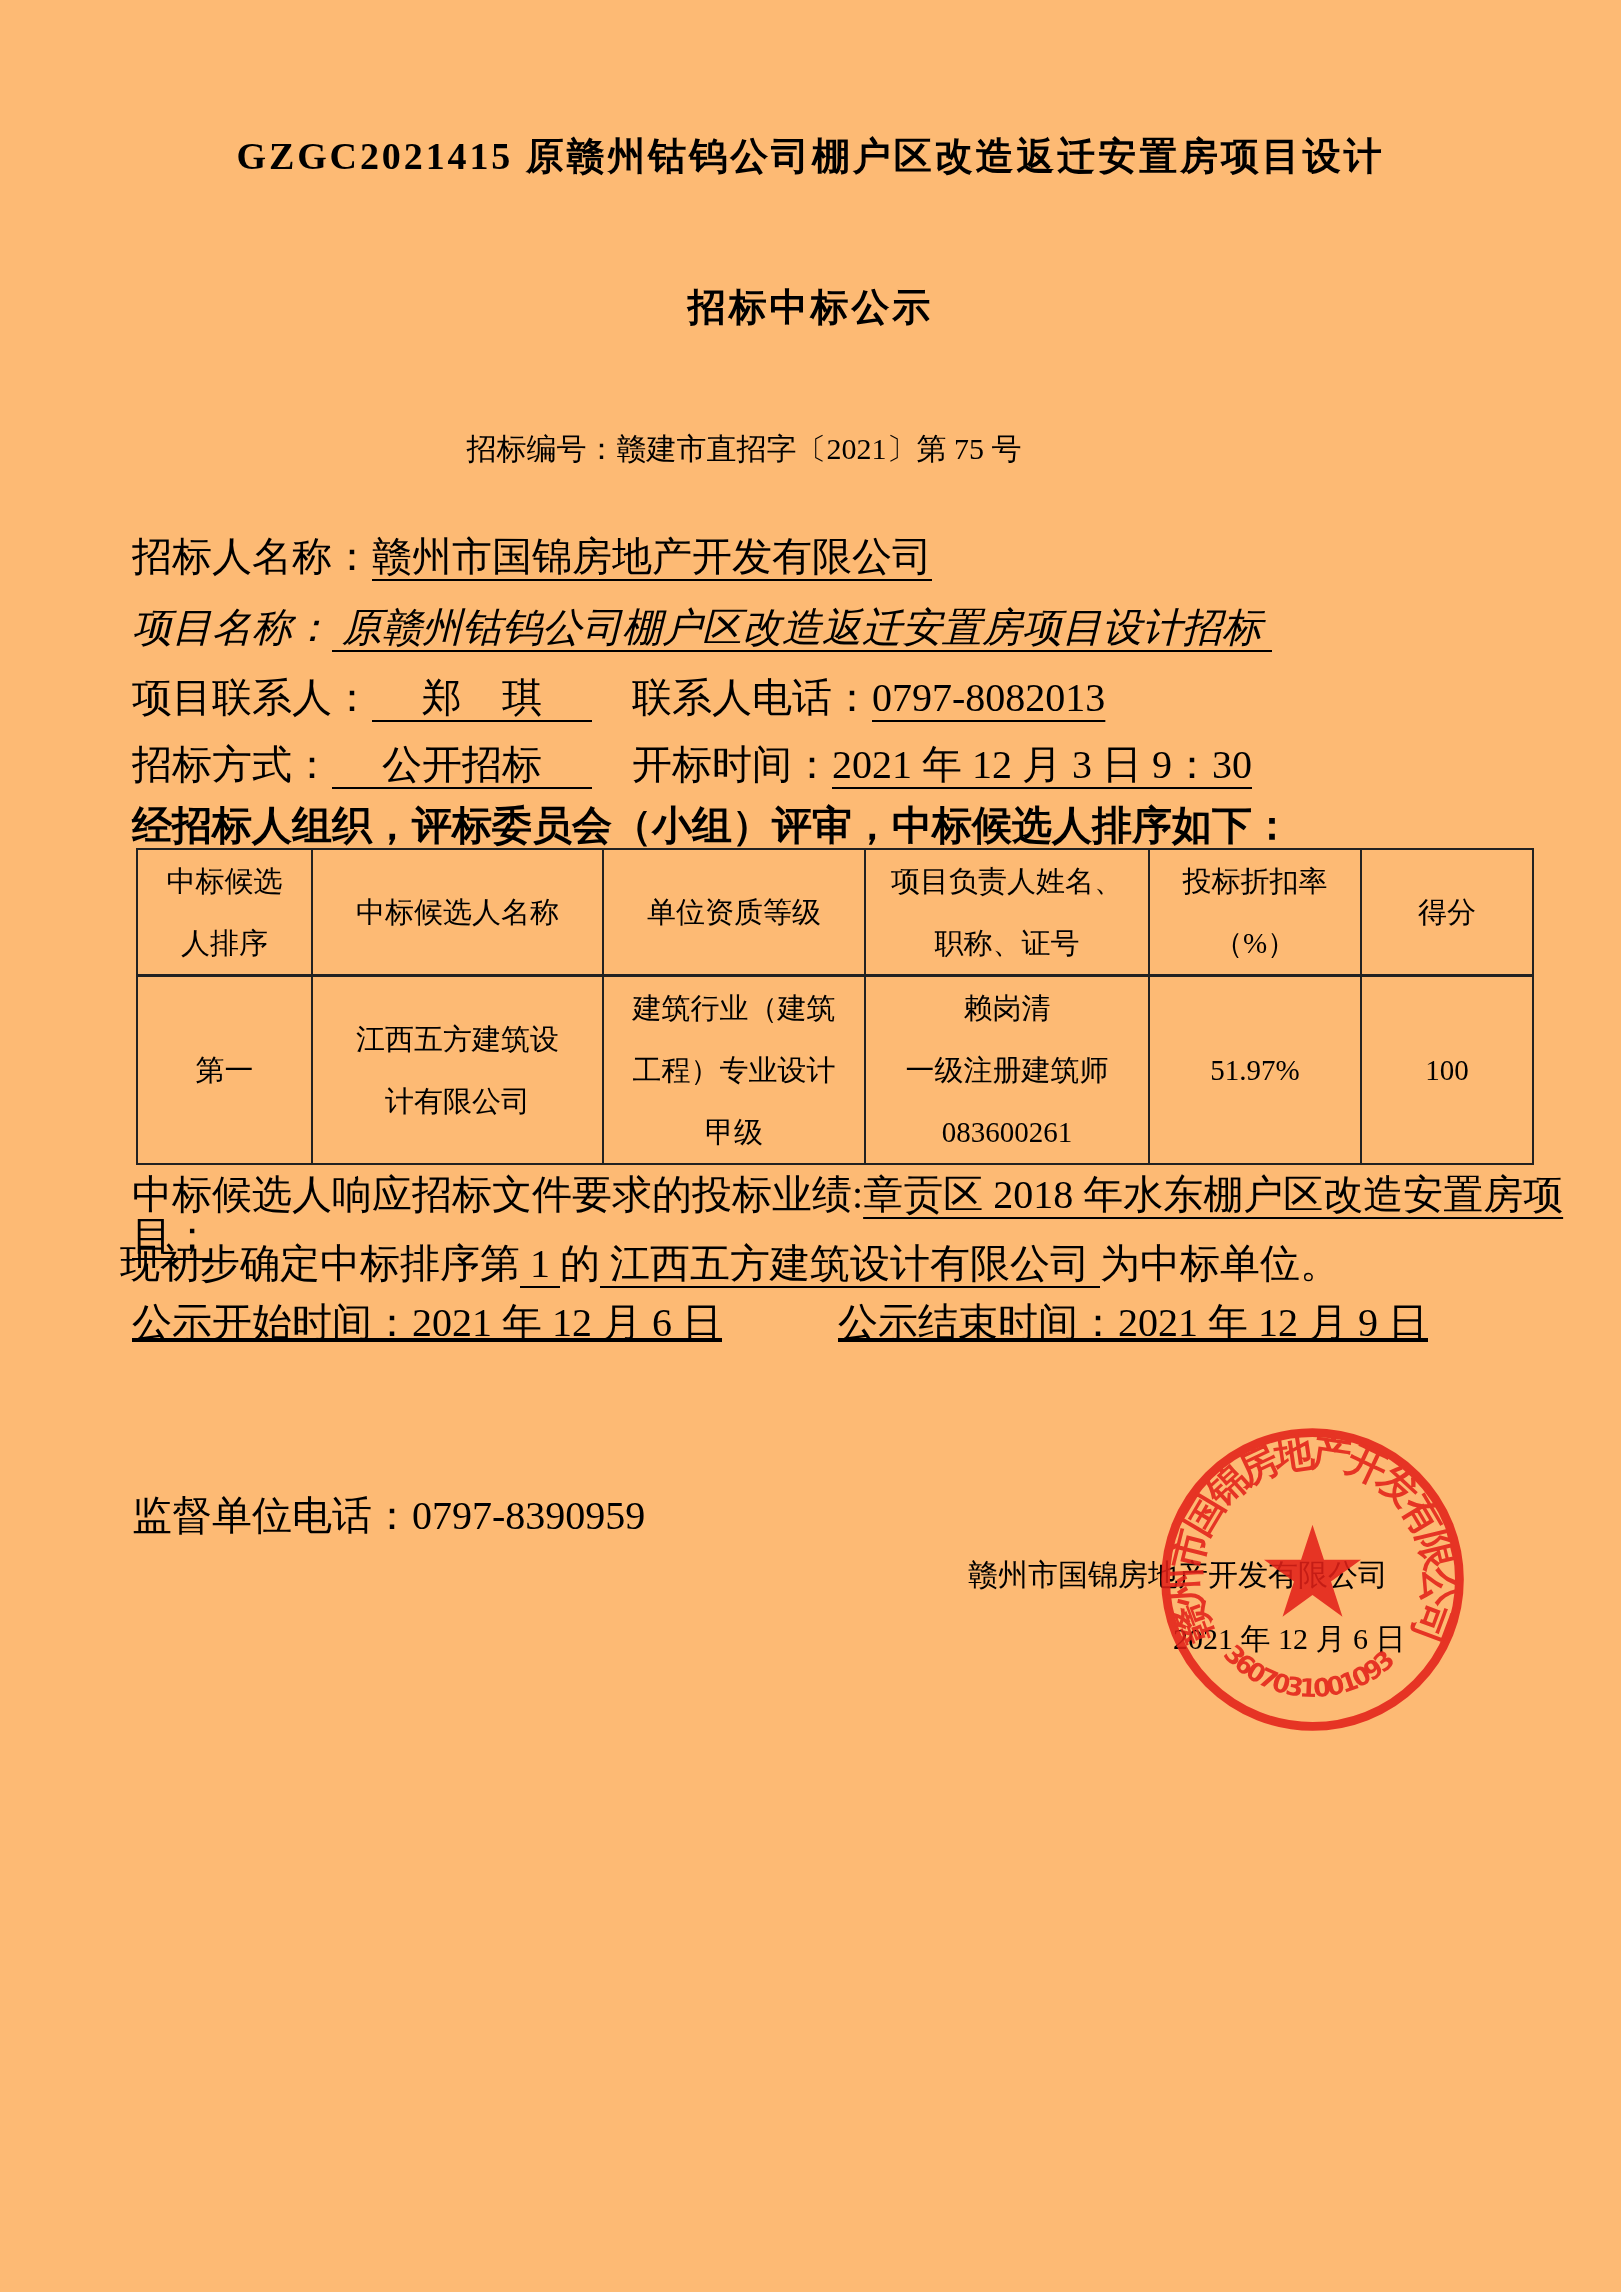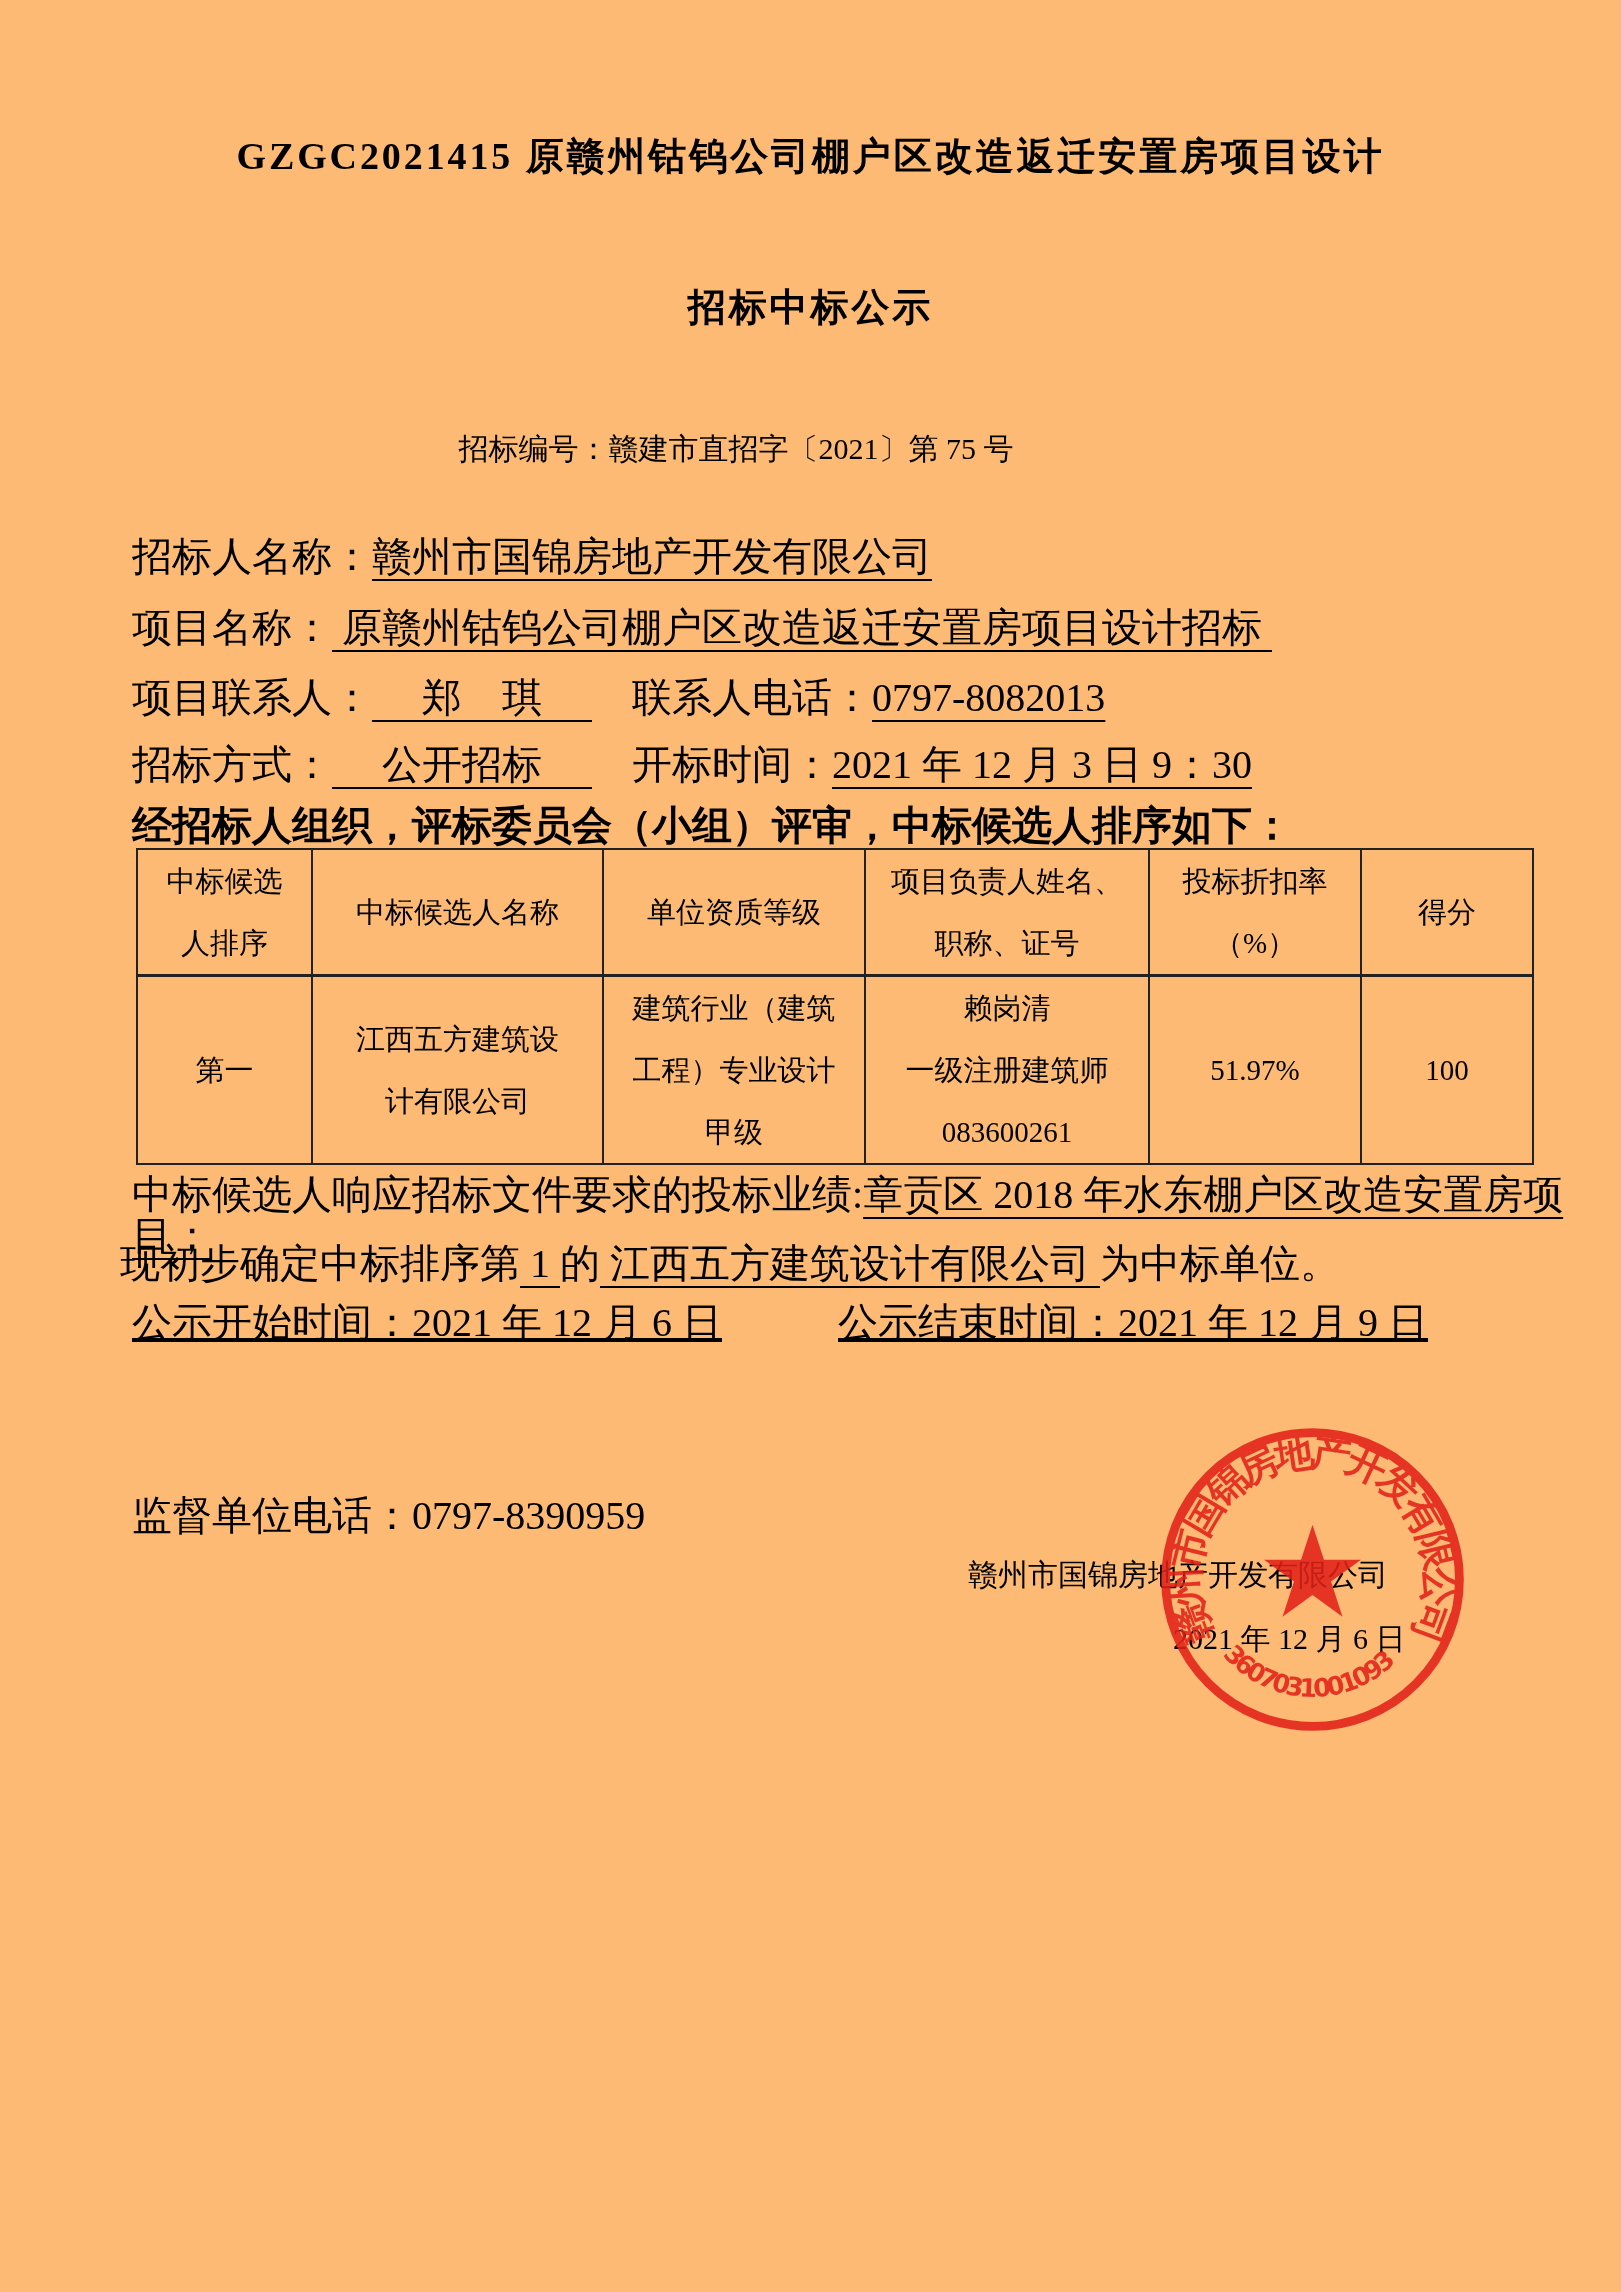--- a/index.html
+++ b/index.html
@@ -10,21 +10,21 @@
     background:#fdba74;
     font-family:"Liberation Serif","DejaVu Serif",serif;
     color:#000;
     overflow:hidden;
   }
   .abs{position:absolute;white-space:pre-wrap;}
   .title{
     left:0;width:1621px;text-align:center;
     font-size:38px;font-weight:bold;letter-spacing:2.9px;
   }
-  .subline{left:4px;width:1464px;text-align:center;font-size:30px;}
+  .subline{left:12px;width:1464px;text-align:center;font-size:30px;}
   .para{font-size:40px;line-height:41px;}
   .u{text-decoration:underline;text-underline-offset:8.8px;text-decoration-thickness:2px;white-space:pre-wrap;}
   table.bid{
     position:absolute;left:136px;top:848px;
     border-collapse:collapse;table-layout:fixed;
     width:1396px;
   }
   table.bid td{
     border:2px solid #222;
     text-align:center;vertical-align:middle;
@@ -42,21 +42,21 @@
 
 <div class="page">
 
   <div class="abs title" style="top:131px;">GZGC2021415 原赣州钴钨公司棚户区改造返迁安置房项目设计</div>
   <div class="abs title" style="top:282px;">招标中标公示</div>
 
   <div class="abs subline" style="top:429px;">招标编号：赣建市直招字〔2021〕第 75 号</div>
 
   <div class="abs para" style="left:132px;top:536px;"><span>招标人名称：</span><span class="u">赣州市国锦房地产开发有限公司</span></div>
 
-  <div class="abs para" style="left:132px;top:607px;"><span>项目名称：</span><span class="u"> 原赣州钴钨公司棚户区改造返迁安置房项目设计招标 </span></div>
+  <div class="abs para" style="left:132px;top:607px;font-style:italic;"><span>项目名称：</span><span class="u"> 原赣州钴钨公司棚户区改造返迁安置房项目设计招标 </span></div>
 
   <div class="abs para" style="left:132px;top:677px;"><span>项目联系人：</span><span class="u">　 郑　琪 　</span><span>　</span><span>联系人电话：</span><span class="u">0797-8082013</span></div>
 
   <div class="abs para" style="left:132px;top:744px;"><span>招标方式：</span><span class="u">　 公开招标 　</span><span>　</span><span>开标时间：</span><span class="u">2021 年 12 月 3 日 9：30</span></div>
 
   <div class="abs para" style="left:132px;top:805px;font-weight:bold;">经招标人组织，评标委员会（小组）评审，中标候选人排序如下：</div>
 
   <table class="bid">
     <colgroup>
       <col style="width:175px">

